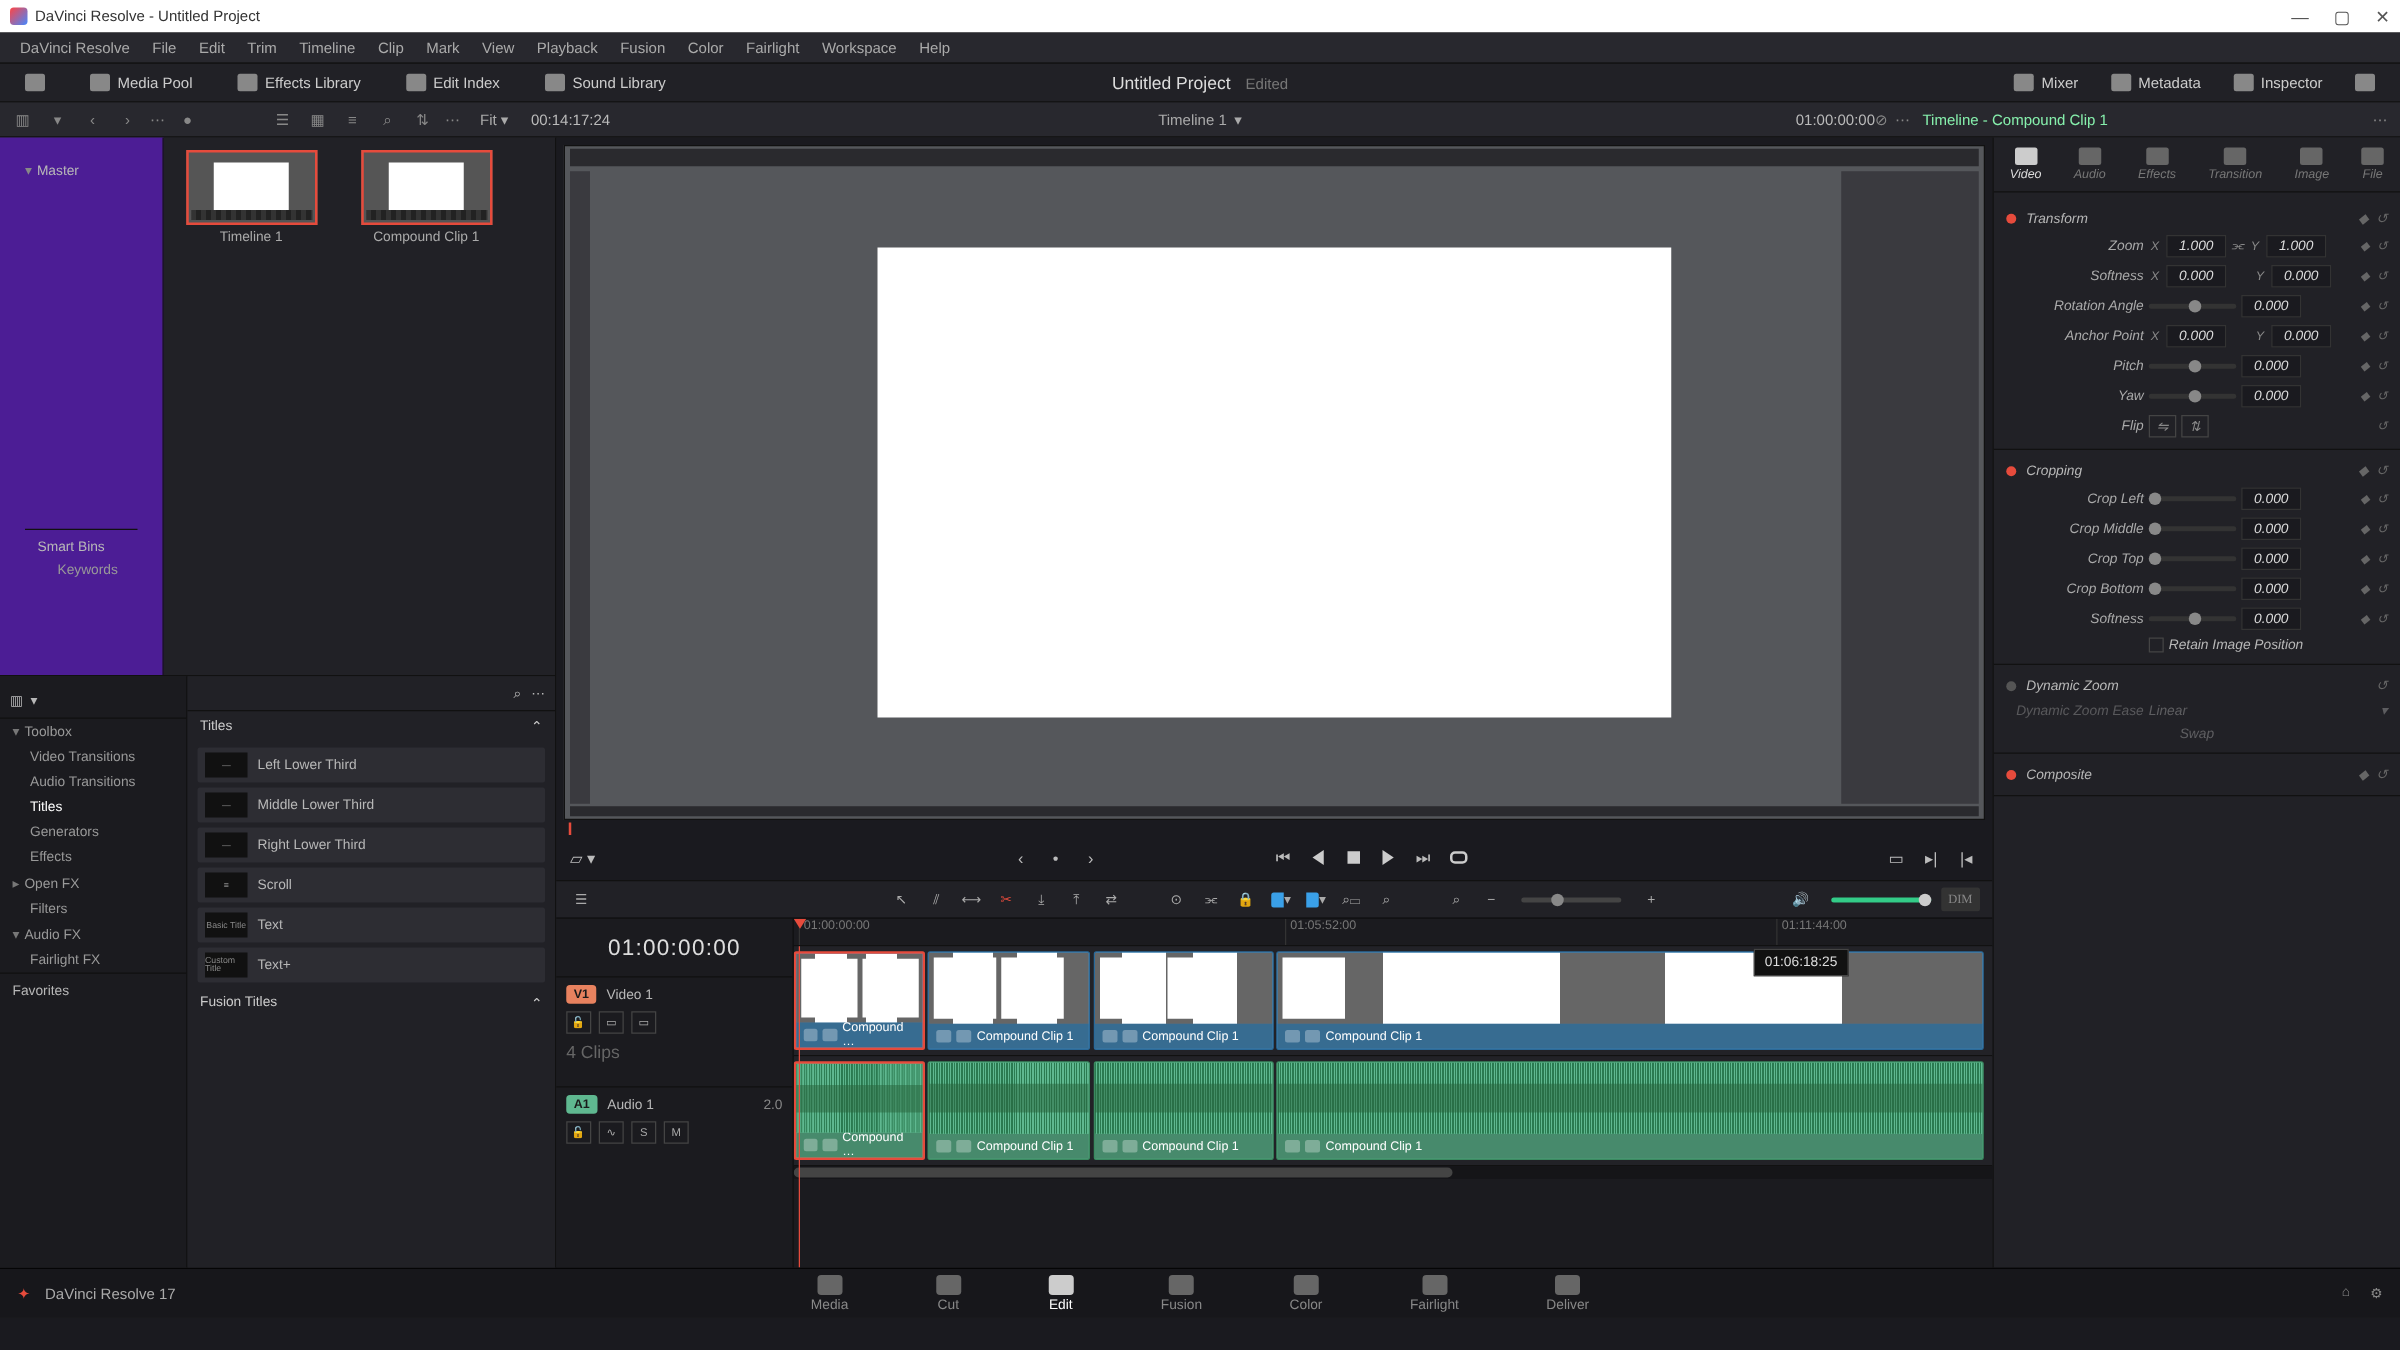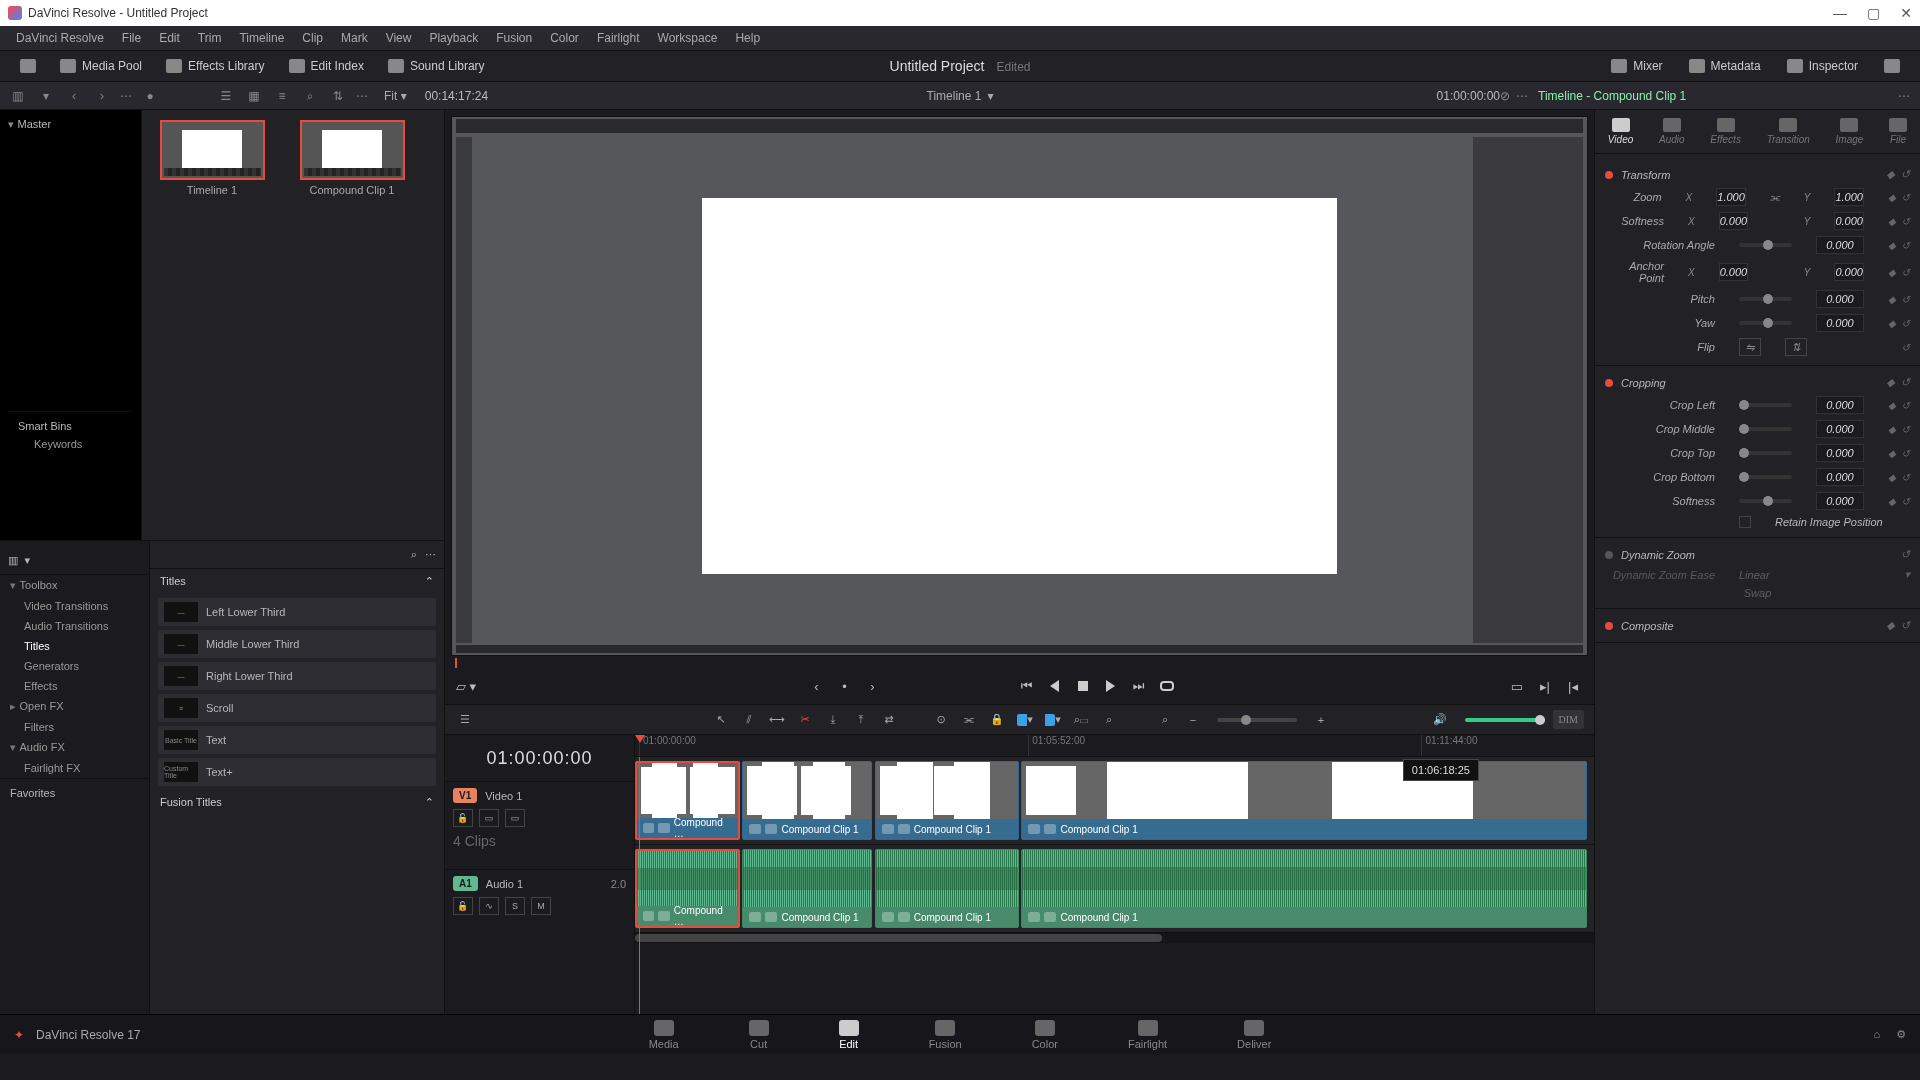--- a/index.html
+++ b/index.html
@@ -9,21 +9,21 @@
 .titlebar { height: 26px; background: #fff; display: flex; align-items: center; padding: 0 8px; color: #333; font-size: 12px; }
 .titlebar .logo { width: 14px; height: 14px; background: linear-gradient(135deg,#f44,#48f); border-radius: 3px; margin-right: 6px; }
 .titlebar .winbtns { margin-left: auto; display: flex; gap: 20px; color: #555; font-size: 14px; }
 .titlebar .winbtns span { cursor: pointer; }
 
 
 .menubar { height: 24px; background: #28282e; display: flex; align-items: center; padding: 0 8px; gap: 2px; }
 .menubar span { padding: 2px 8px; color: #aaa; font-size: 12px; }
 
 
-.toptoolbar { height: 32px; background: #212126; border-top: 1px solid #111; border-bottom: 1px solid #111; display: flex; align-items: center; padding: 0 10px; gap: 4px; }
+.toptoolbar { height: 32px; background: #212126; border-top: 1px solid #111; border-bottom: 1px solid #111; display: flex; align-items: center; padding: 0 10px; gap: 16px; }
 .toptoolbar .tbtn { display: flex; align-items: center; gap: 6px; padding: 4px 10px; color: #ccc; font-size: 12px; cursor: pointer; }
 .toptoolbar .ticon { width: 16px; height: 14px; background: #888; border-radius: 2px; }
 .toptoolbar .projtitle { position: absolute; left: 50%; transform: translateX(-50%); color: #ddd; font-size: 14px; display: flex; gap: 12px; align-items: baseline; }
 .toptoolbar .projtitle .edited { color: #777; font-size: 12px; }
 .toptoolbar .right { margin-left: auto; display: flex; gap: 6px; }
 
 
 .secbar { height: 28px; background: #28282e; border-bottom: 1px solid #111; display: flex; align-items: center; padding: 0 8px; gap: 8px; color: #aaa; font-size: 12px; }
 .secbar .iconbtn { width: 20px; height: 16px; display:flex; align-items:center; justify-content:center; color:#888; }
 .secbar .fit { margin-left: 8px; }
@@ -32,21 +32,21 @@
 .secbar .tcright { position:absolute; right: 420px; color:#bbb; }
 .secbar .insp-title { position:absolute; right: 2px; width: 380px; color:#86efac; }
 .secbar .dots { color:#888; }
 
 
 .main { display: flex; height: calc(1080px - 26px - 24px - 32px - 28px - 40px - 26px); }
 
 
 .leftcol { width: 445px; display: flex; flex-direction: column; background: #212126; border-right: 1px solid #111; }
 .leftcol .upper { display:flex; height: 430px; }
-.leftcol .sidebar1 { width: 142px; background: #000000; border-right: 1px solid #111; padding: 8px; }
+.leftcol .sidebar1 { width: 131px; background: #4c1d95; border-right: 1px solid #111; padding: 20px; }
 .leftcol .sidebar1 .caret { margin-right: 4px; color:#888; }
 .leftcol .poolarea { flex:1; padding: 10px; display:flex; flex-wrap: wrap; gap: 20px; align-content: flex-start; }
 .thumbwrap { width: 120px; display:flex; flex-direction: column; align-items:center; gap:4px; }
 .thumb { width: 105px; height: 60px; background: #555; border: 2px solid #444; position:relative; display:flex; align-items:center; justify-content:center; }
 .thumb.sel { border-color: #e64b3c; }
 .thumb .inner { width: 60px; height: 40px; background: #fff; }
 .thumb .strips { position:absolute; bottom:2px; left:2px; right:2px; height:8px; background: repeating-linear-gradient(90deg,#333 0 4px,#222 4px 8px); }
 .thumbwrap .tlabel { color:#aaa; font-size:11px; max-width:110px; overflow:hidden; white-space:nowrap; text-overflow:ellipsis; }
 
 .smartbins { border-top:1px solid #111; padding: 8px 10px; }
@@ -108,21 +108,21 @@
 .insp-tab .ticon2 { width:18px; height:14px; background:#666; border-radius:2px; }
 .insp-tab.active .ticon2 { background:#ccc; }
 
 .insp-body { flex:1; overflow-y:auto; padding: 4px 0; }
 .insp-grp { border-bottom:1px solid #111; padding: 6px 10px; }
 .insp-grp-h { display:flex; align-items:center; gap:8px; padding:4px 0; }
 .insp-grp-h .dot { width:8px; height:8px; border-radius:50%; background:#e64b3c; }
 .insp-grp-h .dot.off { background:#555; }
 .insp-grp-h .kfbtns { margin-left:auto; display:flex; gap:6px; color:#666; }
 
-.prow { display:flex; align-items:center; gap:24px; padding:3px 0; }
+.prow { display:flex; align-items:center; gap:4px; padding:3px 0; }
 .prow .plabel { width:110px; text-align:right; color:#aaa; font-size:11px; }
 .prow .axis { color:#888; font-size:10px; width:10px; text-align:center; }
 .prow .pval { width:48px; background:#1a1a1f; border:1px solid #333; color:#ddd; text-align:center; padding:2px 0; font-size:11px; }
 .prow .link { color:#888; }
 .prow .slider { flex:1; height:4px; background:#333; border-radius:2px; max-width:70px; position:relative; }
 .prow .slider .kn { position:absolute; top:-3px; width:10px; height:10px; border-radius:50%; background:#888; }
 .prow .kfbtns { margin-left:auto; display:flex; gap:6px; color:#666; font-size:10px; }
 .flipbtn { width:22px; height:18px; border:1px solid #444; display:flex; align-items:center; justify-content:center; color:#888; }
 
 

